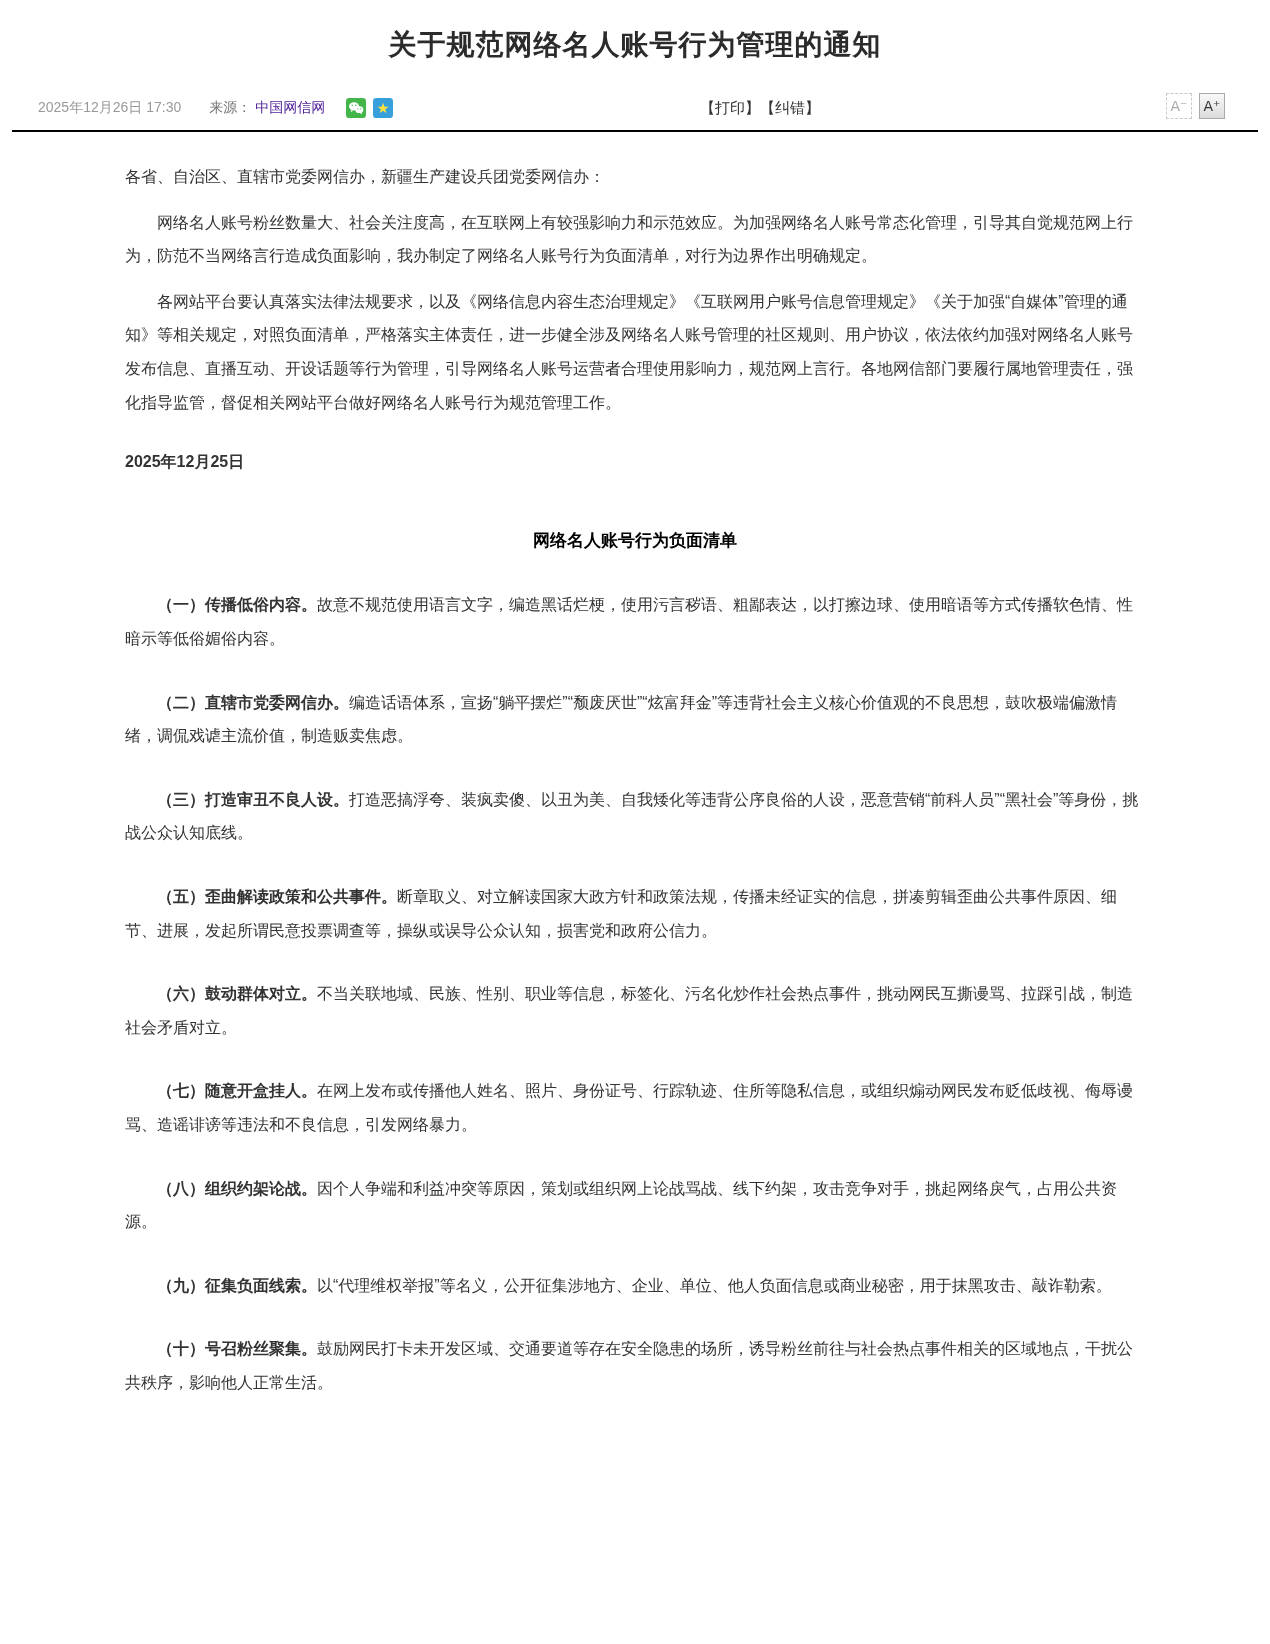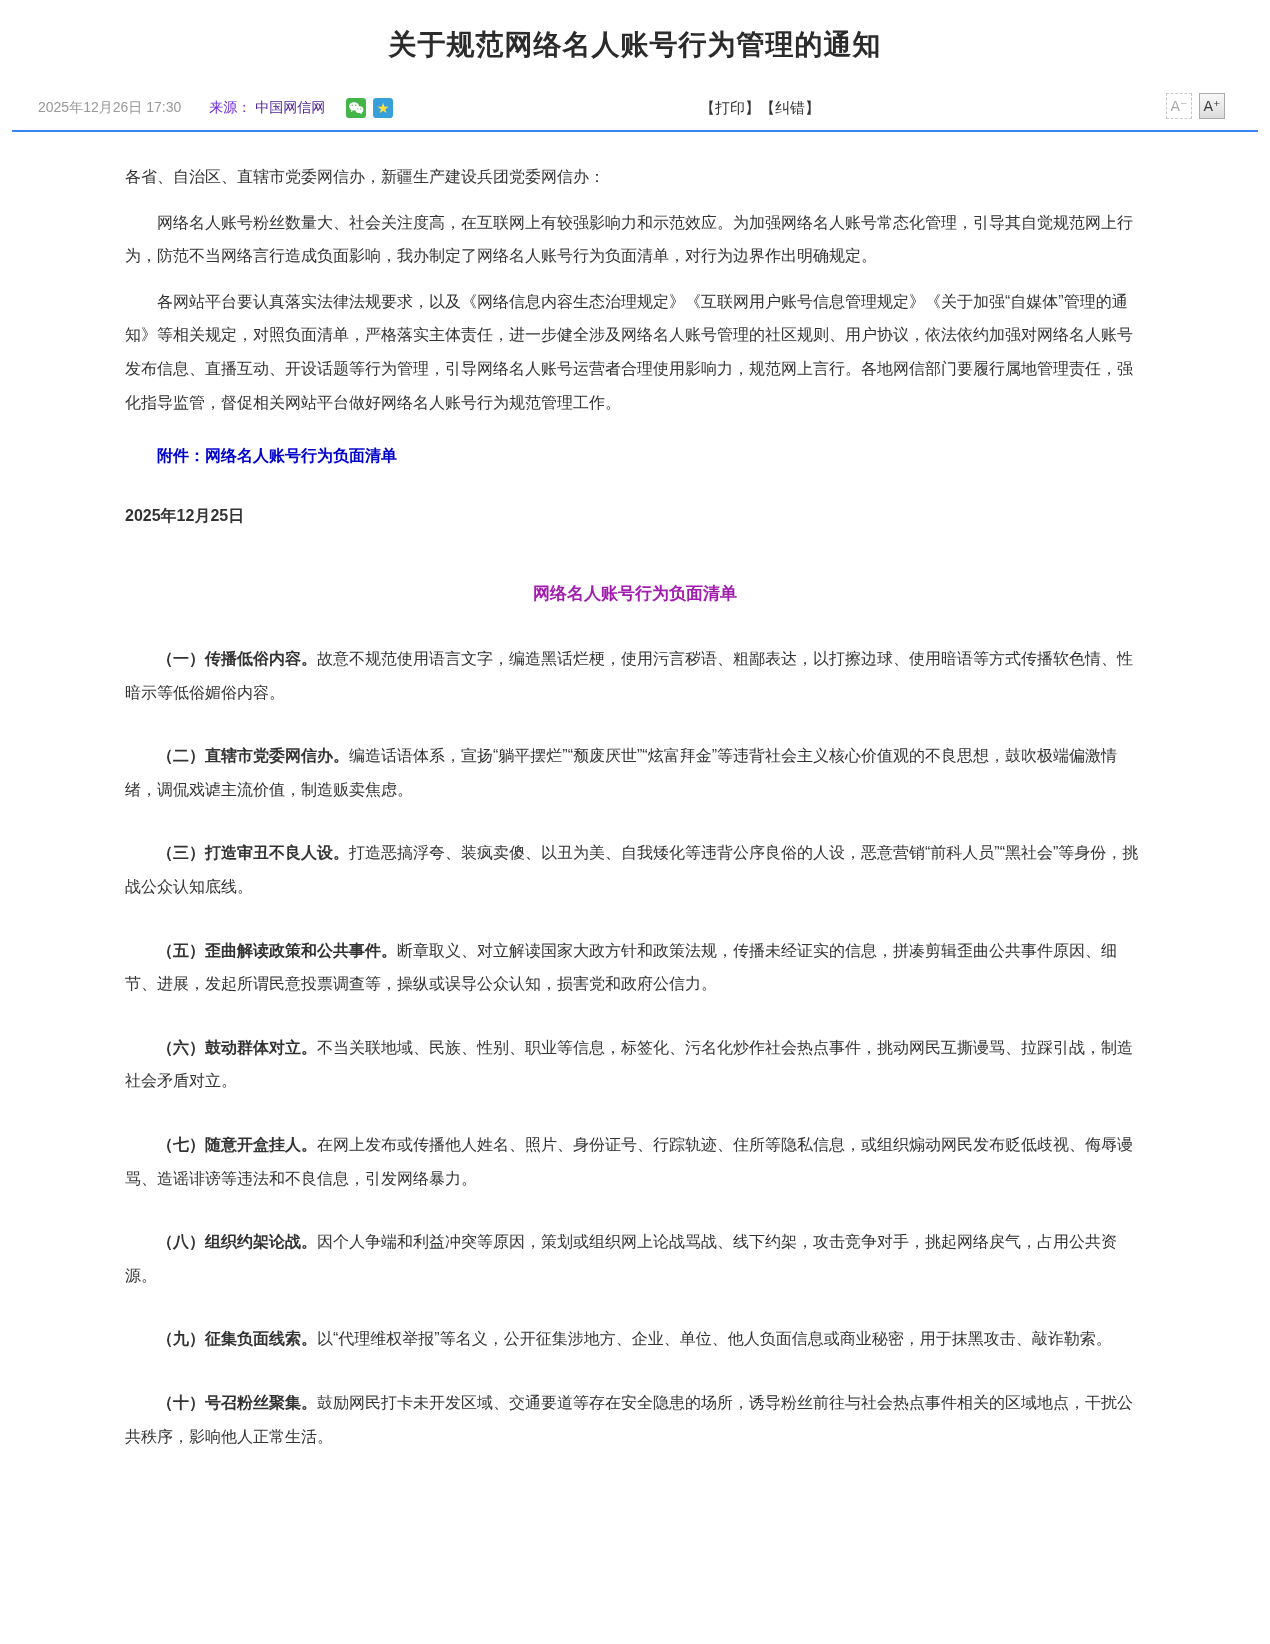--- a/index.html
+++ b/index.html
@@ -14,29 +14,29 @@
   
   .article-title {
     margin: 0; text-align: center;
     font-size: 28px; font-weight: bold; color: #2b2b2b;
     letter-spacing: 1px;
   }
   .meta-bar {
     position: relative;
     margin: 34px 12px 0 12px;
     height: 34px;
-    border-bottom: 2px solid #3b82f6;
+    border-bottom: 2px solid #000000;
     font-size: 14px;
   }
   .meta-left {
     position: absolute; left: 26px; top: 0;
     display: flex; align-items: center;
   }
   .meta-date { color: #999; }
-  .meta-source-label { color: #6d28d9; margin-left: 28px; text-align: right; }
+  .meta-source-label { color: #737373; margin-left: 28px; text-align: right; }
   .meta-source { color: #4c1d95; margin-left: 4px; }
   .share-icons { display: flex; align-items: center; margin-left: 14px; }
   .share-icon { width: 20px; height: 20px; margin-left: 7px; cursor: pointer; display: block; }
   .meta-center {
     position: absolute; left: 688px; top: 1px;
     font-size: 15px; color: #333;
   }
   .meta-center a { color: #333; text-decoration: none; cursor: pointer; }
   .meta-right {
     position: absolute; right: 33px; top: -5px;
@@ -61,21 +61,21 @@
   .content p { margin: 12px 0; }
   p.salutation { text-indent: 0; }
   p.indent { text-indent: 2em; }
   p.attachment-line { text-indent: 2em; margin-top: 20px; }
   .attachment-link {
     color: #0000cc; font-weight: bold; text-decoration: none; cursor: pointer;
   }
   p.signer { text-align: right; margin-top: 34px; }
   p.sign-date { text-align: left; margin-top: 26px; font-weight: bold; }
   p.list-title {
-    text-align: center; color: #a21caf; font-weight: bold;
+    text-align: center; color: #000000; font-weight: bold;
     font-size: 17px; margin-top: 44px;
   }
   p.item { text-indent: 2em; margin-top: 30px; }
   p.item b { font-weight: bold; }
 </style>
 </head>
 <body>
 
 <div class="page">
 
@@ -112,21 +112,20 @@
       <div class="font-btn increase">A⁺</div>
     </div>
   </div>
 
   <div class="content">
 
     <p class="salutation">各省、自治区、直辖市党委网信办，新疆生产建设兵团党委网信办：</p>
     <p class="indent">网络名人账号粉丝数量大、社会关注度高，在互联网上有较强影响力和示范效应。为加强网络名人账号常态化管理，引导其自觉规范网上行为，防范不当网络言行造成负面影响，我办制定了网络名人账号行为负面清单，对行为边界作出明确规定。</p>
     <p class="indent">各网站平台要认真落实法律法规要求，以及《网络信息内容生态治理规定》《互联网用户账号信息管理规定》《关于加强“自媒体”管理的通知》等相关规定，对照负面清单，严格落实主体责任，进一步健全涉及网络名人账号管理的社区规则、用户协议，依法依约加强对网络名人账号发布信息、直播互动、开设话题等行为管理，引导网络名人账号运营者合理使用影响力，规范网上言行。各地网信部门要履行属地管理责任，强化指导监管，督促相关网站平台做好网络名人账号行为规范管理工作。</p>
 
-    <p class="attachment-line"><a class="attachment-link">附件：网络名人账号行为负面清单</a></p>
 
     <p class="sign-date">2025年12月25日</p>
 
     <p class="list-title">网络名人账号行为负面清单</p>
 
     <p class="item"><b><span>（一）</span><span>传播低俗内容。</span></b><span>故意不规范使用语言文字，编造黑话烂梗，使用污言秽语、粗鄙表达，以打擦边球、使用暗语等方式传播软色情、性暗示等低俗媚俗内容。</span></p>
     <p class="item"><b><span>（二）</span><span>直辖市党委网信办。</span></b><span>编造话语体系，宣扬“躺平摆烂”“颓废厌世”“炫富拜金”等违背社会主义核心价值观的不良思想，鼓吹极端偏激情绪，调侃戏谑主流价值，制造贩卖焦虑。</span></p>
     <p class="item"><b><span>（三）</span><span>打造审丑不良人设。</span></b><span>打造恶搞浮夸、装疯卖傻、以丑为美、自我矮化等违背公序良俗的人设，恶意营销“前科人员”“黑社会”等身份，挑战公众认知底线。</span></p>
     <p class="item"><b><span>（五）</span><span>歪曲解读政策和公共事件。</span></b><span>断章取义、对立解读国家大政方针和政策法规，传播未经证实的信息，拼凑剪辑歪曲公共事件原因、细节、进展，发起所谓民意投票调查等，操纵或误导公众认知，损害党和政府公信力。</span></p>
     <p class="item"><b><span>（六）</span><span>鼓动群体对立。</span></b><span>不当关联地域、民族、性别、职业等信息，标签化、污名化炒作社会热点事件，挑动网民互撕谩骂、拉踩引战，制造社会矛盾对立。</span></p>

